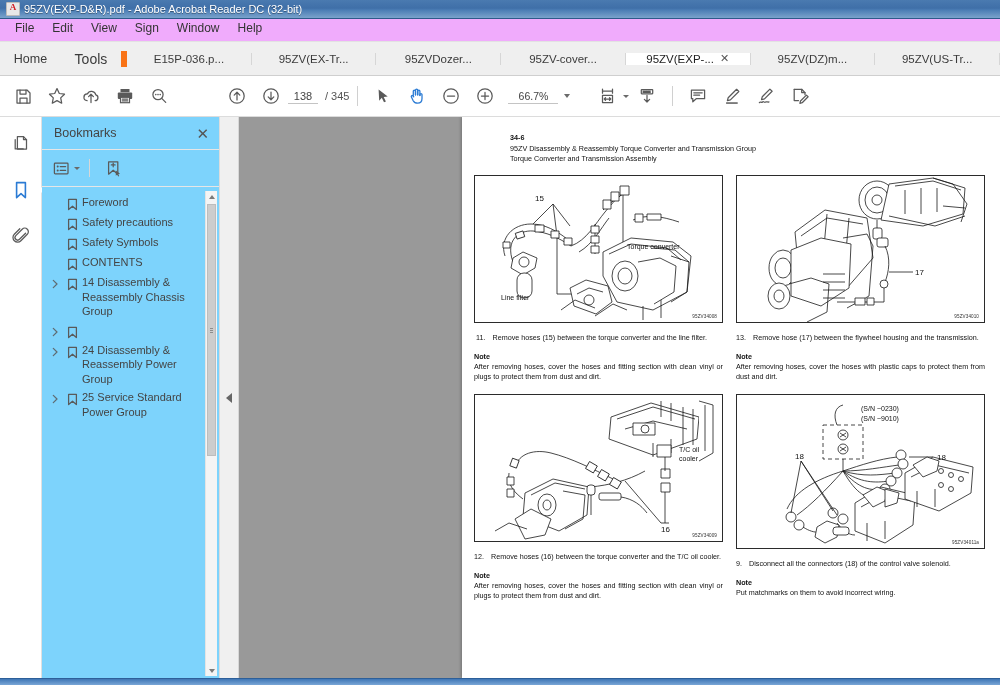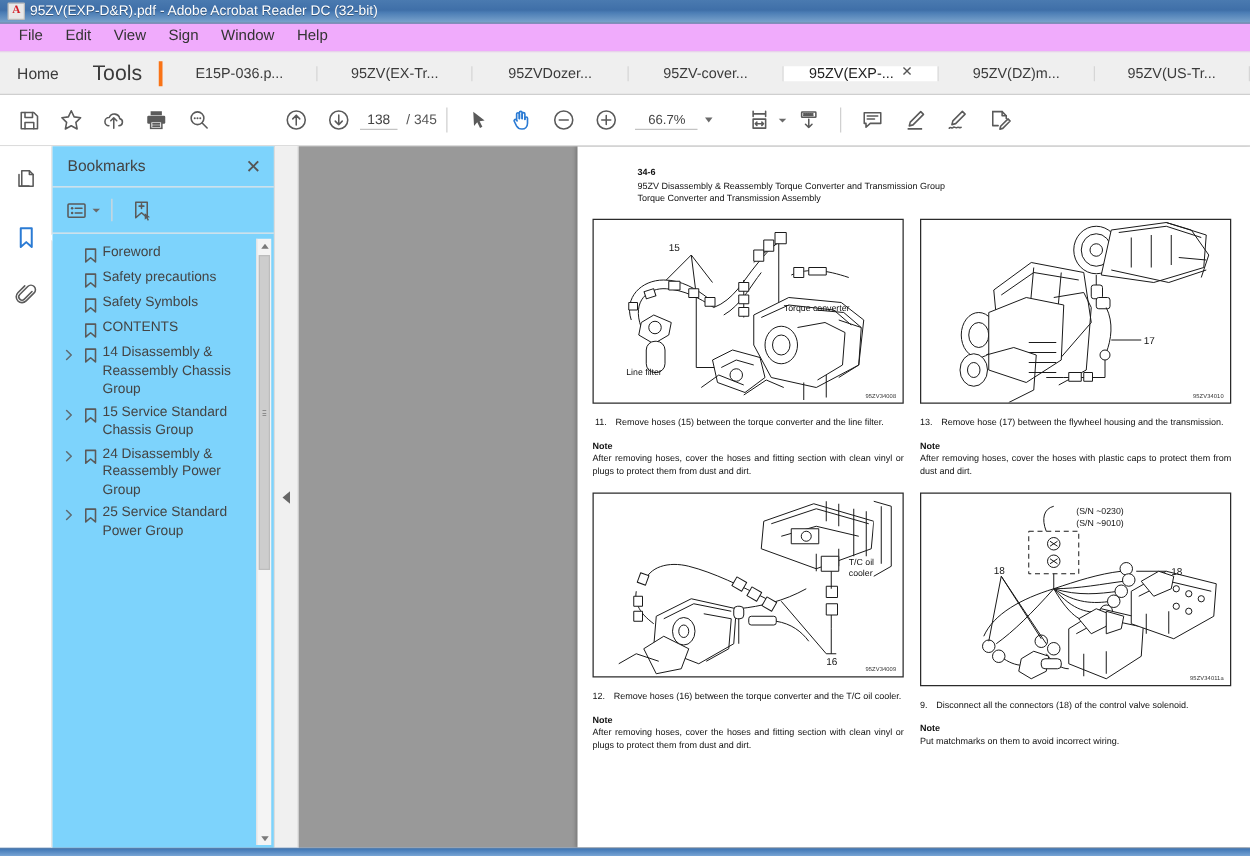--- a/index.html
+++ b/index.html
@@ -50,21 +50,21 @@
     border-bottom:1px solid #cfcfcf;
   }
   .tab{
     display:flex;align-items:center;justify-content:center;
     font-size:11.5px;color:#3b3b3b;
     padding:0 10px;border-right:1px solid #d6d6d6;
     white-space:nowrap;position:relative;cursor:default;
     min-width:0;
   }
   .tab.home{border-right:none;padding:0 16px;font-size:12.5px;color:#3b3b3b;}
-  .tab.tools{border-right:3px solid #f97316;padding:0 16px;font-size:17px;}
+  .tab.tools{border-right:6px solid #f97316;padding:0 16px;font-size:14px;}
   .tab.doc{width:120px;}
   .tab.active{background:#fff;color:#222;border-right:1px solid #d6d6d6;}
   .tab .tclose{
     margin-left:6px;font-size:11px;color:#555;line-height:1;
   }
 
   
   .toolbar{
     height:40px;flex:0 0 40px;background:#fff;
     display:flex;align-items:center;
@@ -526,21 +526,20 @@
           <div class="bmtwisty">
             <svg width="8" height="10" viewBox="0 0 8 10">
                 <path class="ic" d="M2.3 1.4L6 5l-3.7 3.6"></path>
               </svg>
           </div>
           <div class="bmicon">
             <svg width="11" height="13" viewBox="0 0 11 13">
                 <path class="ic" d="M1.6 1.3h7.8v10.2L5.5 8.2 1.6 11.5z"></path>
               </svg>
           </div>
-          <div class="bmlabel">15 Service Standard Chassis Group</div>
         </div>
 
         <div class="bmrow">
           <div class="bmtwisty">
             <svg width="8" height="10" viewBox="0 0 8 10">
                 <path class="ic" d="M2.3 1.4L6 5l-3.7 3.6"></path>
               </svg>
           </div>
           <div class="bmicon">
             <svg width="11" height="13" viewBox="0 0 11 13">

